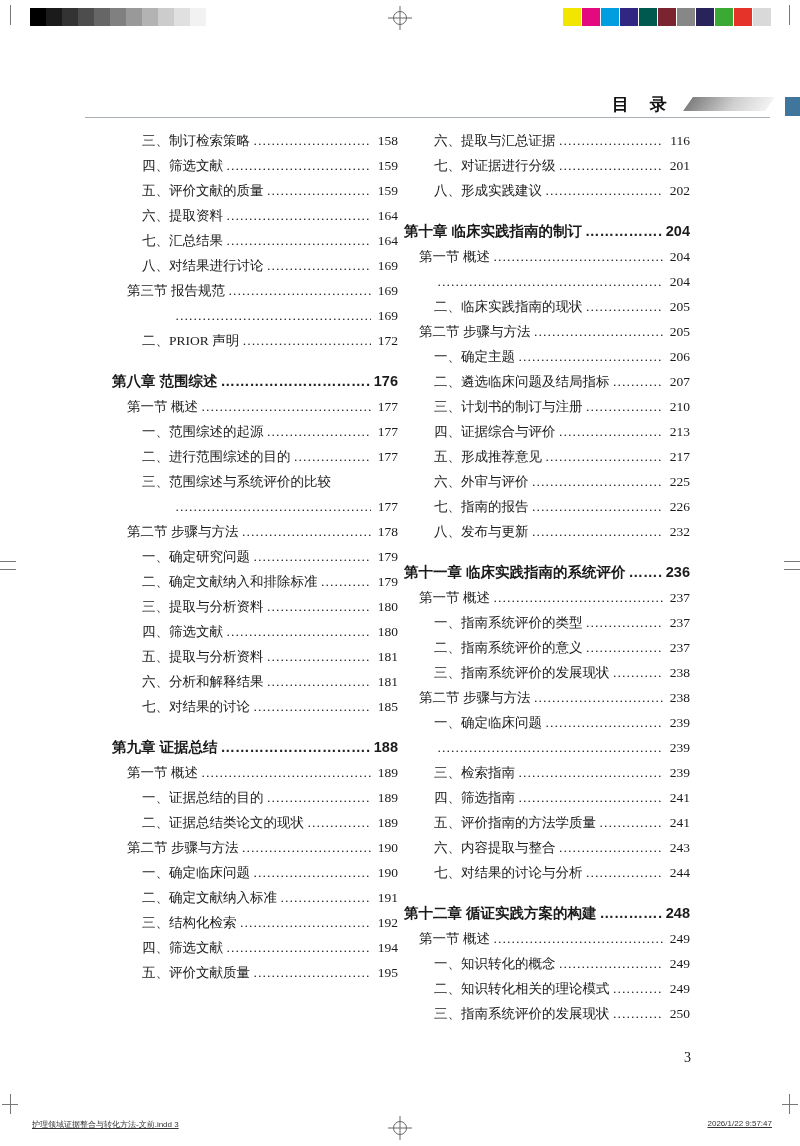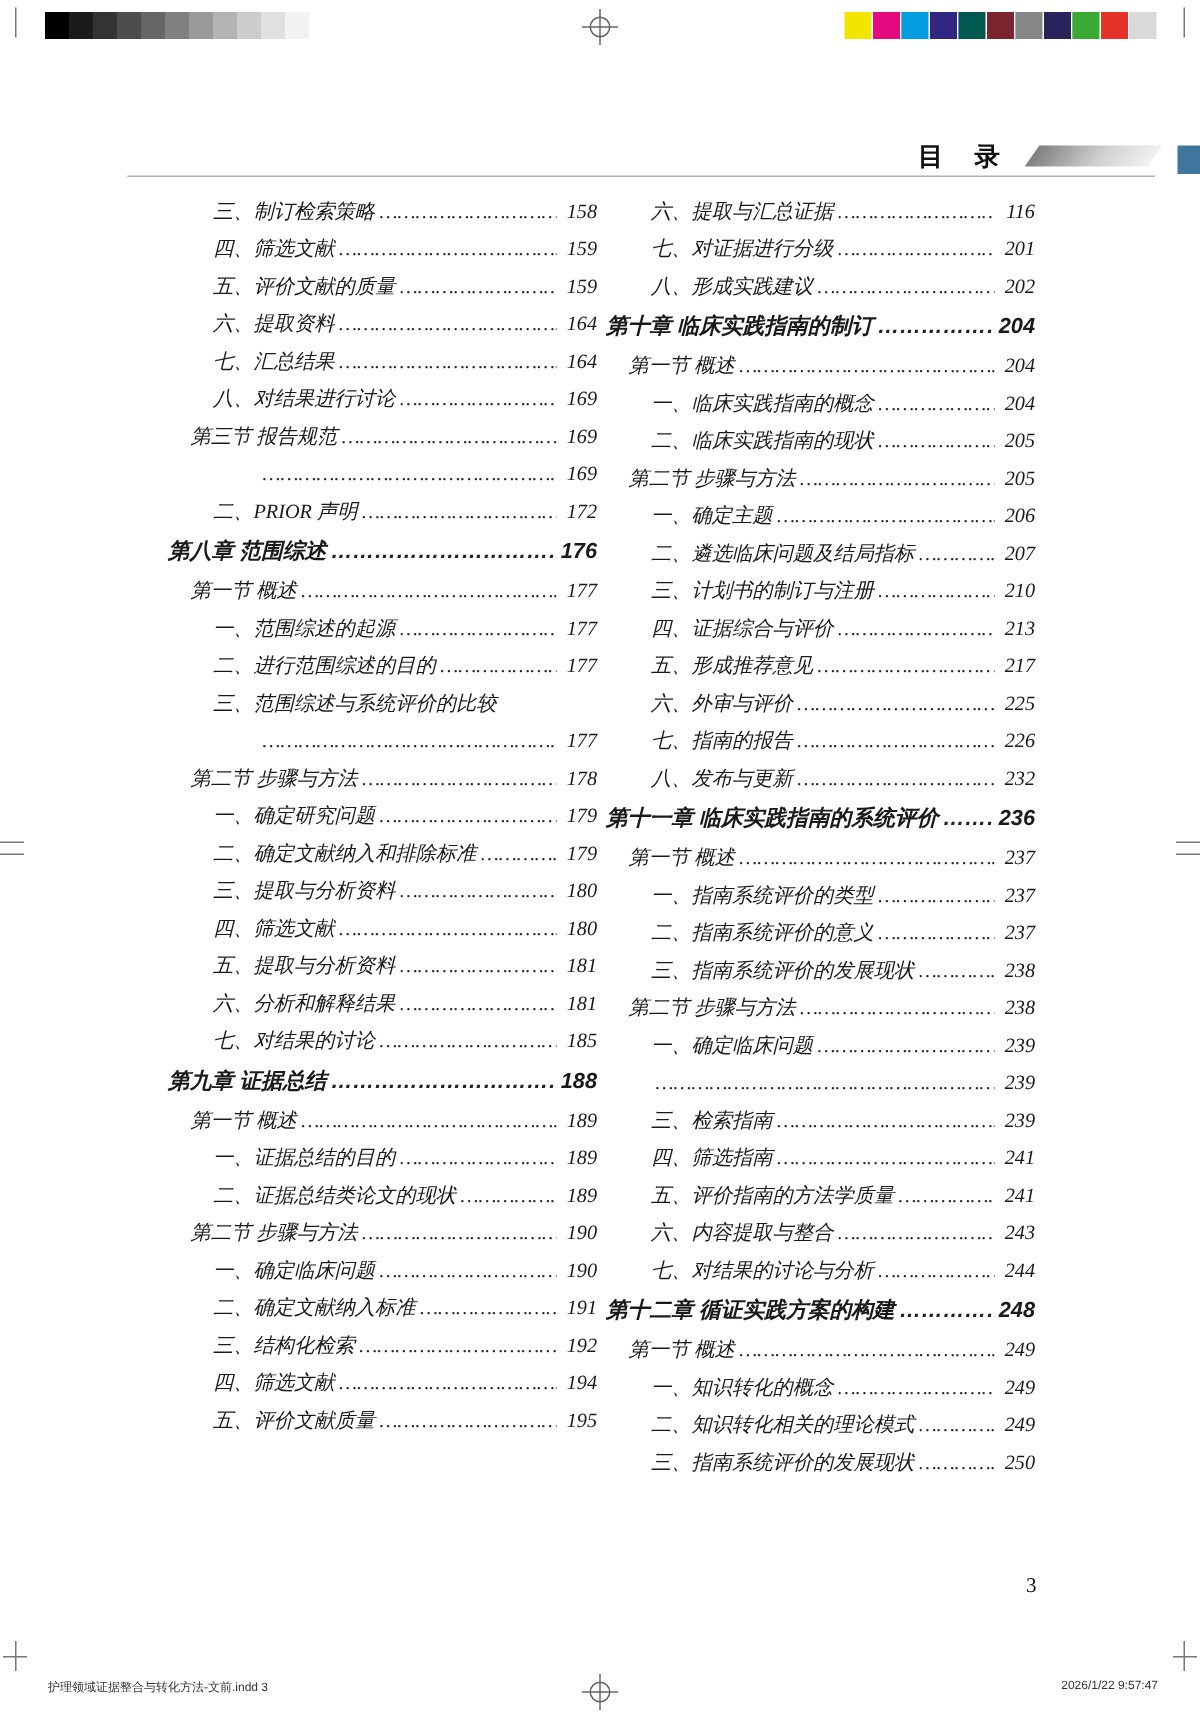--- a/index.html
+++ b/index.html
@@ -25,39 +25,39 @@
     font-family:"Liberation Sans",sans-serif;letter-spacing:8px;color:#111;
   }
   .header-rule{position:absolute;left:85px;right:30px;top:117px;border-top:1px solid #a8b0b6;}
   .header-swoosh{
     position:absolute;left:688px;top:97px;width:82px;height:14px;
     background:linear-gradient(90deg,#7f7f7f,#cfcfcf 55%,#f2f2f2);
     transform:skewX(-35deg);
   }
   .header-accent-tab{position:absolute;right:0;top:97px;width:15px;height:19px;background:#40759c;}
   
-  .toc-col{position:absolute;top:128px;width:286px;font-style:italic;}
+  .toc-col{position:absolute;top:128px;width:286px;}
   #col-left{left:112px;}
   #col-right{left:404px;}
   .row{display:flex;align-items:baseline;height:25px;line-height:25px;font-size:13.5px;color:#1a1a1a;}
   .row .lab{white-space:nowrap;}
   .row .leader{flex:1;overflow:hidden;white-space:nowrap;margin:0 3px;color:#222;}
   .row .pg{white-space:nowrap;min-width:24px;text-align:right;}
   .row.section{padding-left:15px;}
   .row.sub{padding-left:30px;}
   .row.chapter{
     font-weight:bold;font-family:"Liberation Sans",sans-serif;
-    font-size:14.5px;margin-top:3px;
+    font-size:14.5px;margin-top:16px;
   }
   .row.wrapline{padding-left:60px;margin-top:0;}
   
   .page-number{position:absolute;left:684px;top:1050px;font-size:14px;color:#111;}
   .footer-text{
     position:absolute;top:1119px;font-size:8px;color:#333;
-    font-family:"Liberation Sans",sans-serif;white-space:nowrap;
+    font-family:"Liberation Sans",sans-serif;white-space:nowrap;text-decoration:underline;
   }
   #footer-left{left:32px;}
   #footer-right{right:28px;}
 </style>
 </head>
 <body>
 
 <div class="bar" id="grayscale-bar">
     <span class="swatch" style="background: rgb(0, 0, 0);"></span>
     <span class="swatch" style="background: rgb(27, 27, 27);"></span>
@@ -296,21 +296,20 @@
       <span class="lab">第十章  临床实践指南的制订</span>
       <span class="leader">………………………………………………………………………………………………………………………………………………………………</span>
       <span class="pg">204</span>
     </div>
     <div class="row section">
       <span class="lab">第一节  概述</span>
       <span class="leader">………………………………………………………………………………………………………………………………………………………………</span>
       <span class="pg">204</span>
     </div>
     <div class="row sub">
-      <span class="lab">一、临床实践指南的概念</span>
       <span class="leader">………………………………………………………………………………………………………………………………………………………………</span>
       <span class="pg">204</span>
     </div>
     <div class="row sub">
       <span class="lab">二、临床实践指南的现状</span>
       <span class="leader">………………………………………………………………………………………………………………………………………………………………</span>
       <span class="pg">205</span>
     </div>
     <div class="row section">
       <span class="lab">第二节  步骤与方法</span>

